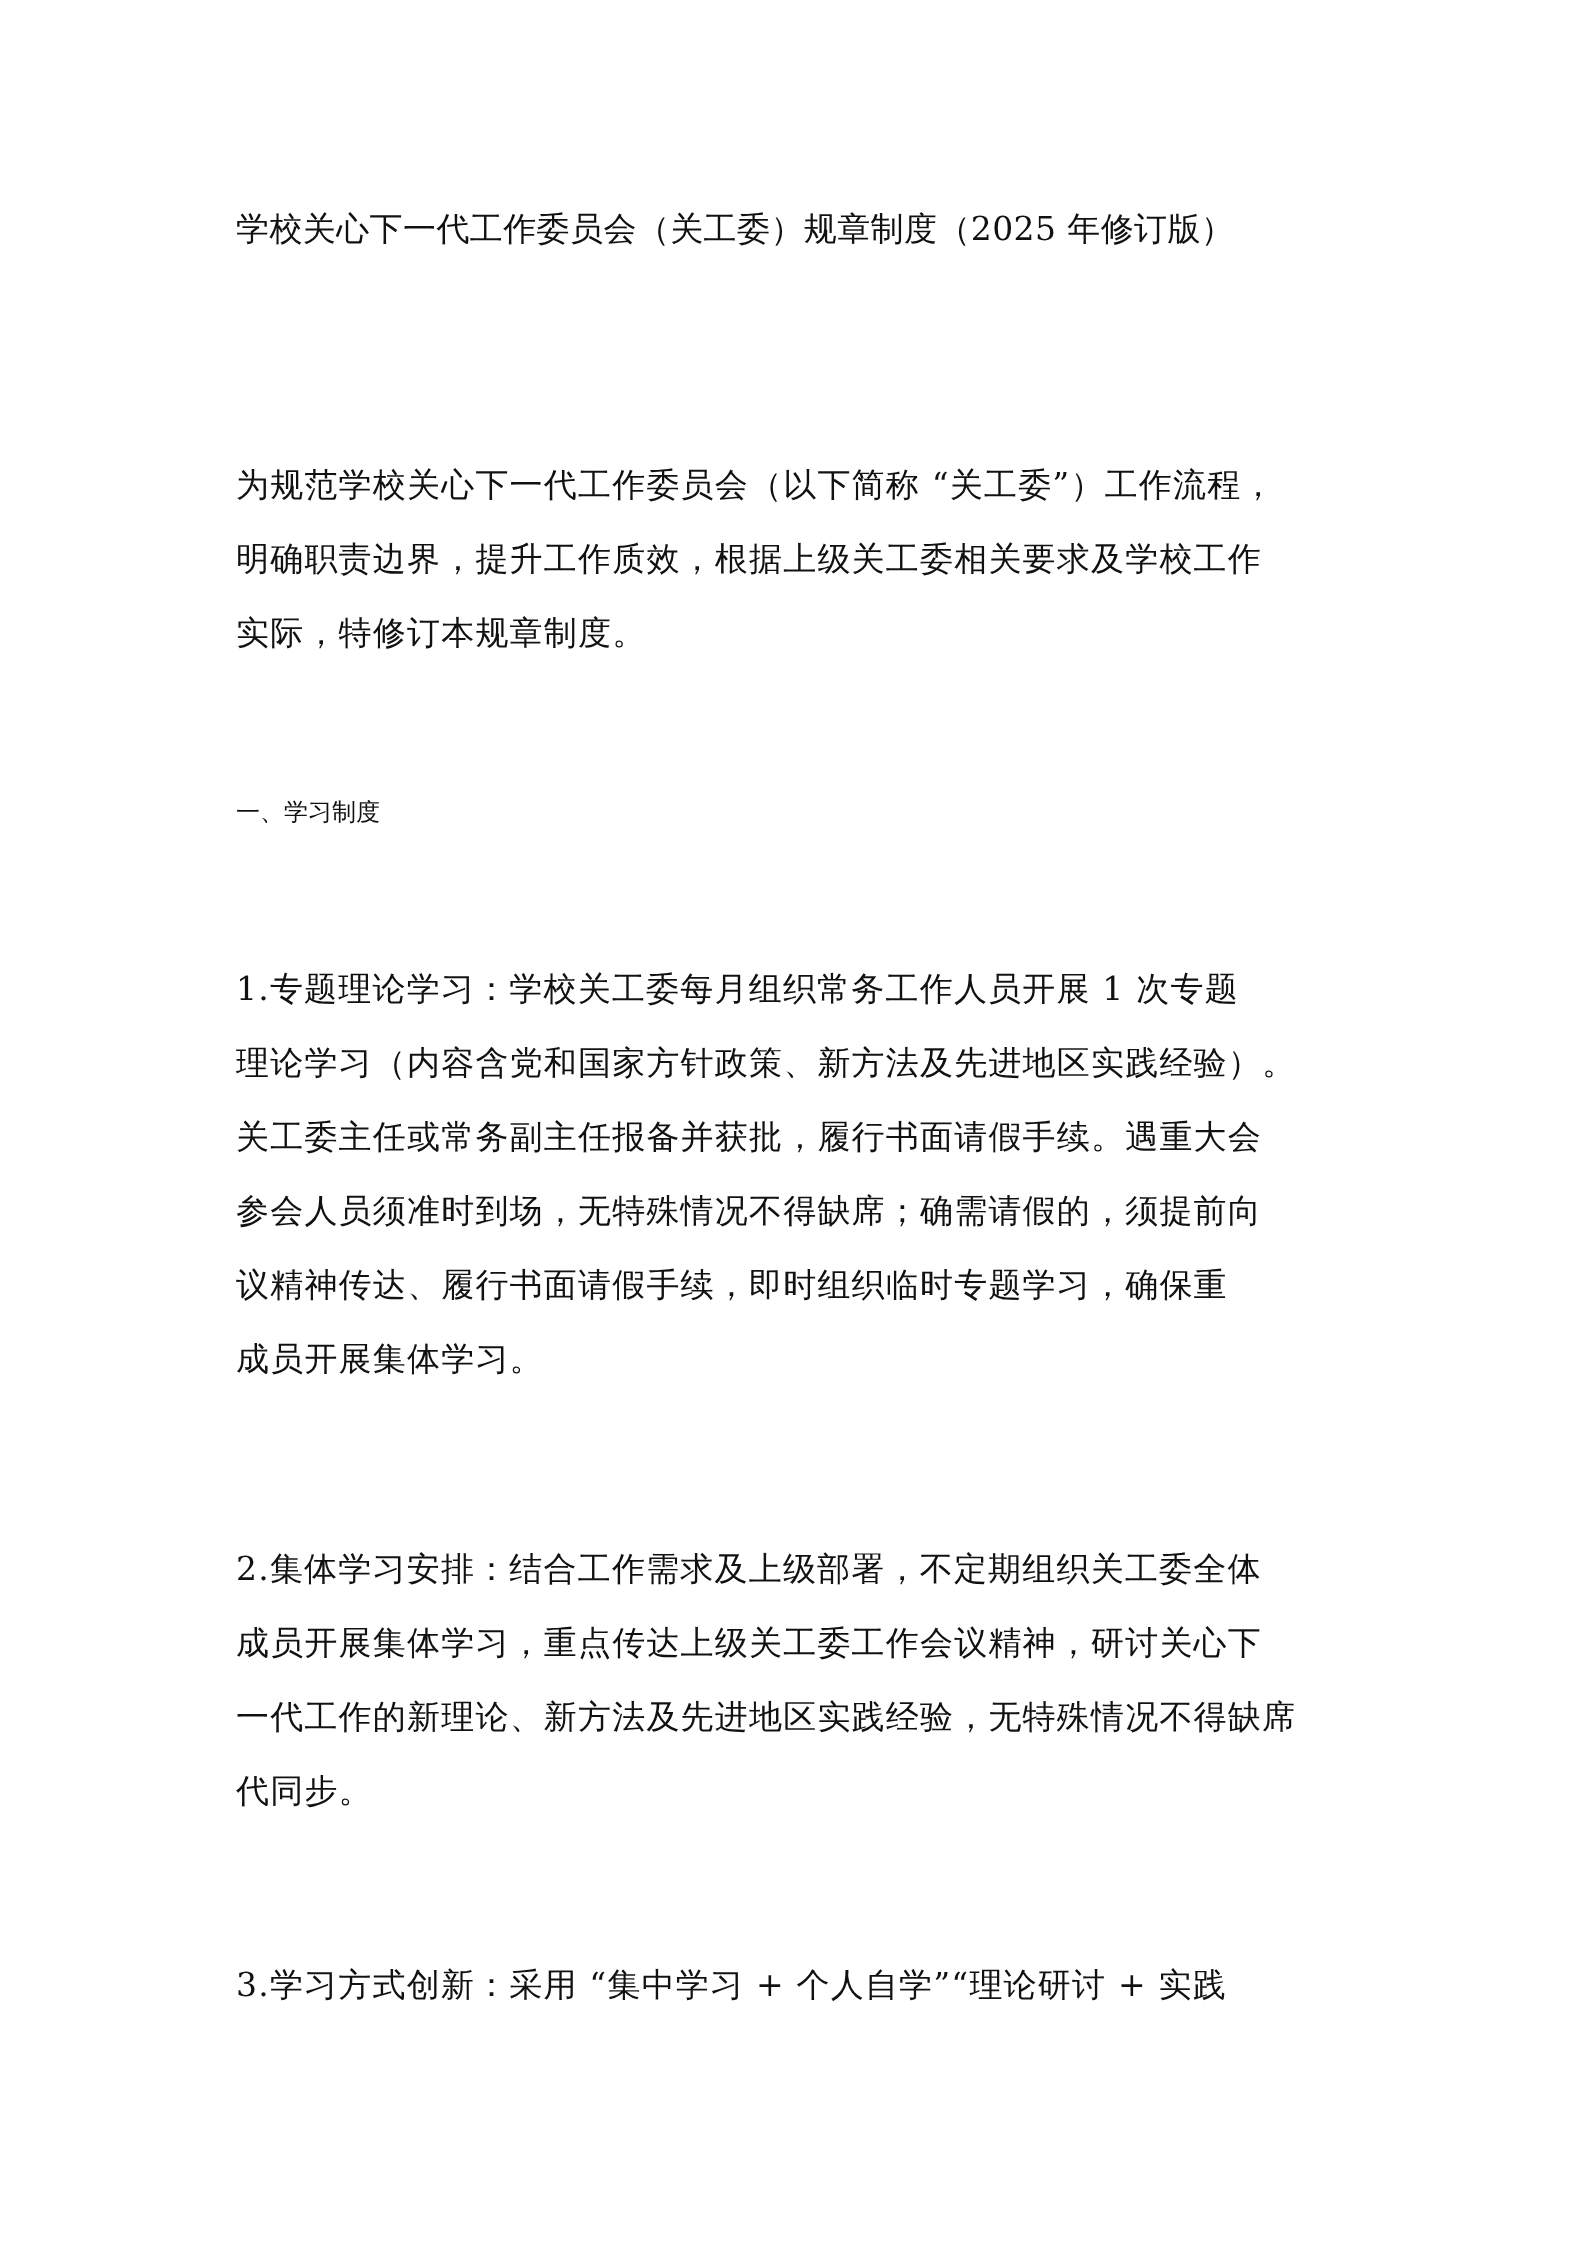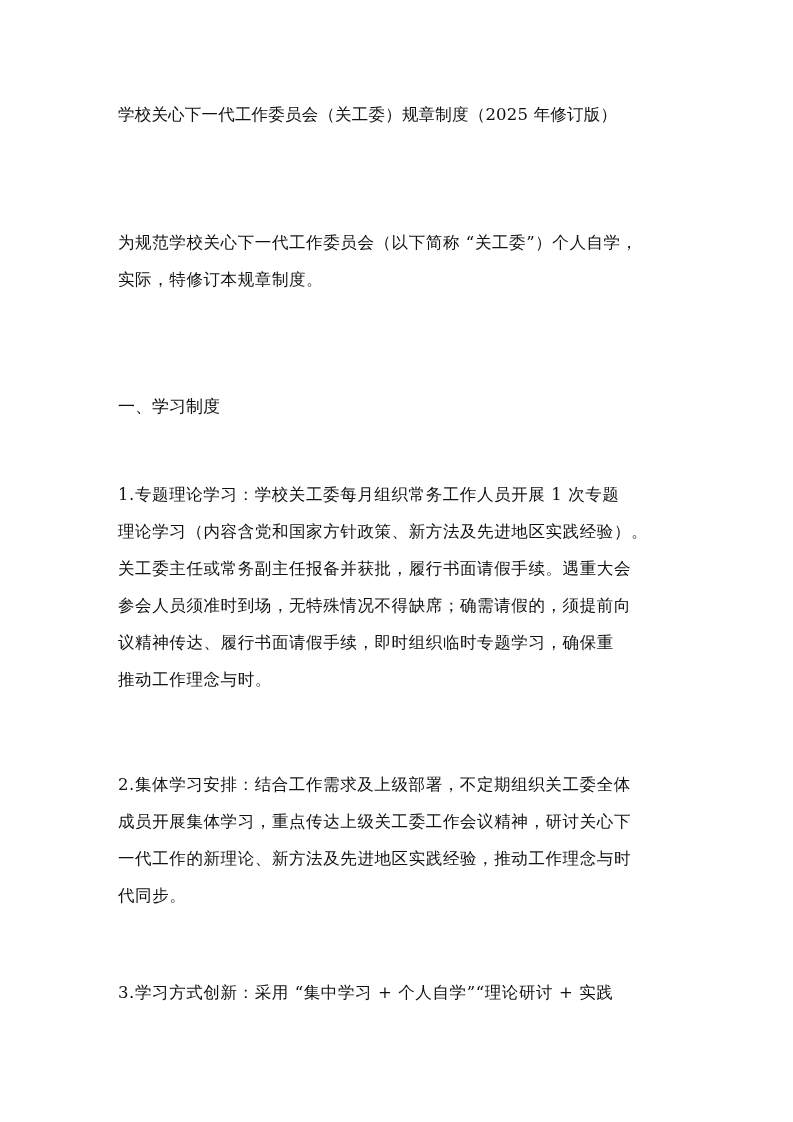--- a/index.html
+++ b/index.html
@@ -44,52 +44,53 @@
     }
     .line {
       display: block;
       white-space: nowrap;
       height: 37px;
     }
     .heading {
       position: absolute;
       left: 118px;
       top: 394px;
-      font-size: 17px;
+      font-size: 12px;
       line-height: 24px;
       white-space: nowrap;
     }
   </style>
 </head>
 <body>
 
 <div class="page">
 
   <div class="title">学校关心下一代工作委员会（关工委）规章制度（2025 年修订版）</div>
 
   <div class="para" style="top:224px;">
-    <span class="line">为规范学校关心下一代工作委员会（以下简称 “关工委”）个人自学，</span>
+    <span class="line">为规范学校关心下一代工作委员会（以下简称 “关工委”）工作流程，</span>
+    <span class="line">明确职责边界，提升工作质效，根据上级关工委相关要求及学校工作</span>
     <span class="line">实际，特修订本规章制度。</span>
   </div>
 
   <div class="heading">一、学习制度</div>
 
   <div class="para" style="top:476px;">
     <span class="line">1.专题理论学习：学校关工委每月组织常务工作人员开展 1 次专题</span>
     <span class="line">理论学习（内容含党和国家方针政策、新方法及先进地区实践经验）。</span>
     <span class="line">关工委主任或常务副主任报备并获批，履行书面请假手续。遇重大会</span>
     <span class="line">参会人员须准时到场，无特殊情况不得缺席；确需请假的，须提前向</span>
     <span class="line">议精神传达、履行书面请假手续，即时组织临时专题学习，确保重</span>
-    <span class="line">推动工作理念与时。</span>
+    <span class="line">成员开展集体学习。</span>
   </div>
 
   <div class="para" style="top:766px;">
     <span class="line">2.集体学习安排：结合工作需求及上级部署，不定期组织关工委全体</span>
     <span class="line">成员开展集体学习，重点传达上级关工委工作会议精神，研讨关心下</span>
-    <span class="line">一代工作的新理论、新方法及先进地区实践经验，推动工作理念与时</span>
+    <span class="line">一代工作的新理论、新方法及先进地区实践经验，无特殊情况不得缺席</span>
     <span class="line">代同步。</span>
   </div>
 
   <div class="para" style="top:974px;">
     <span class="line">3.学习方式创新：采用 “集中学习 + 个人自学”“理论研讨 + 实践</span>
   </div>
 
 </div>
 
 </body></html>

